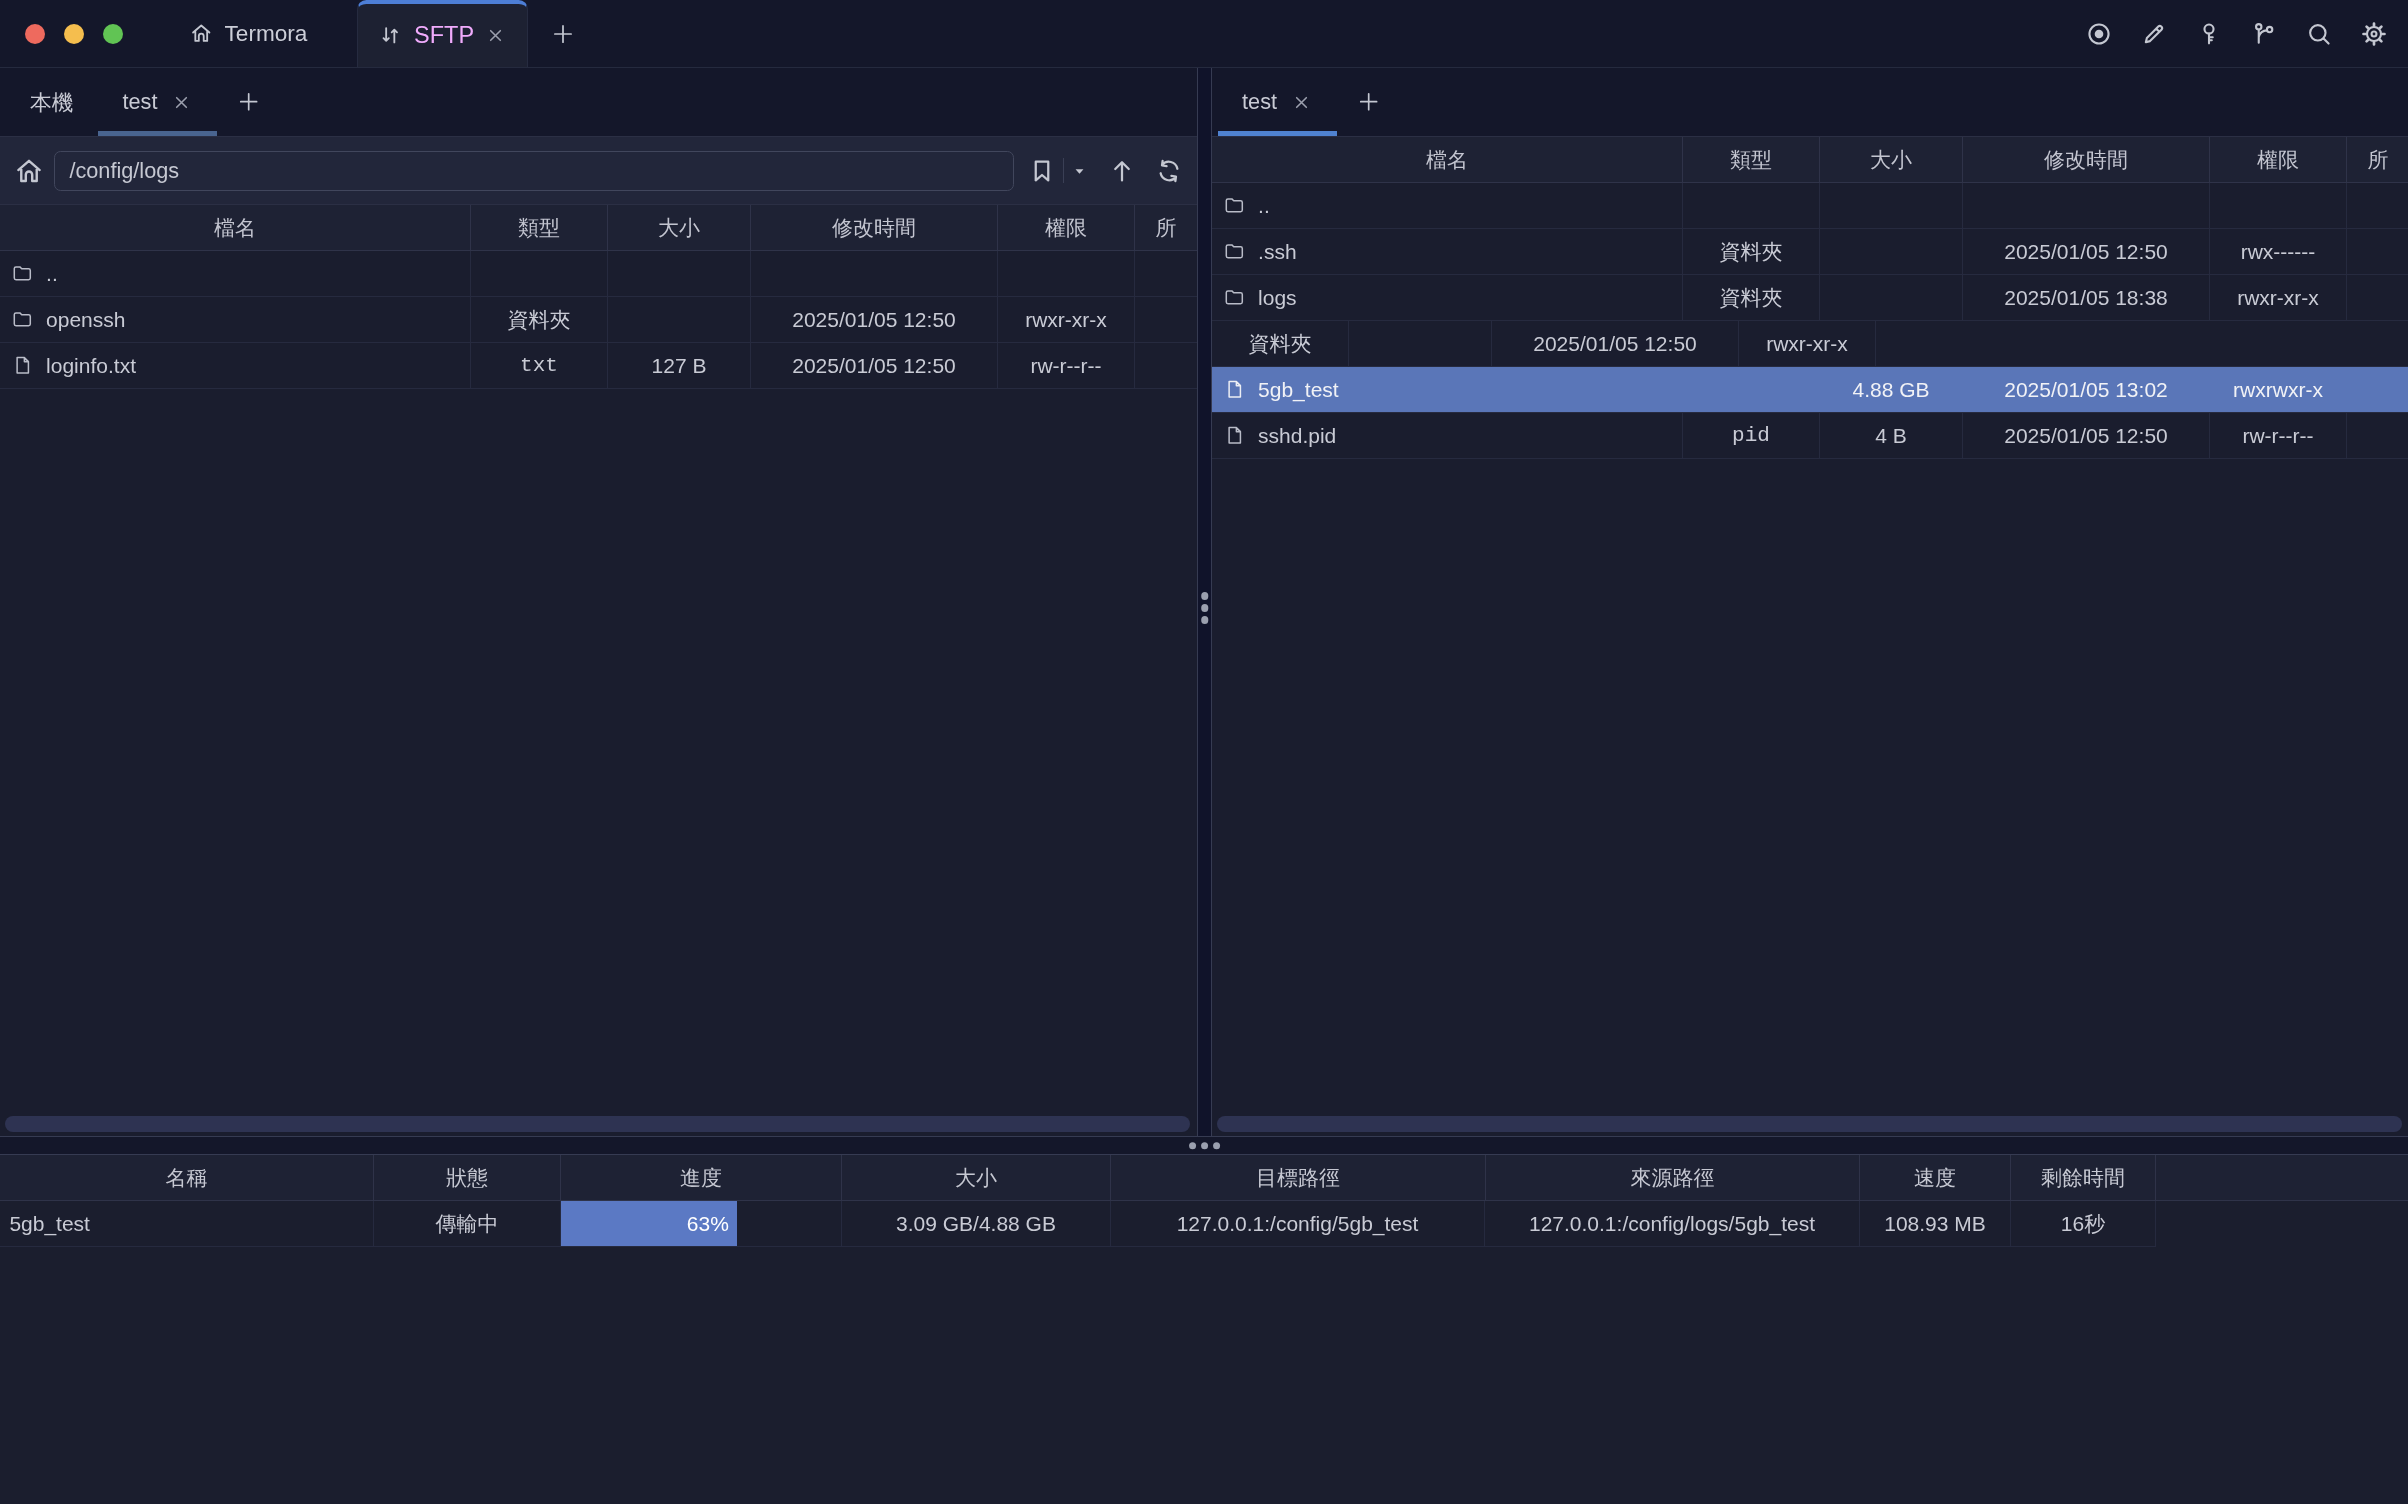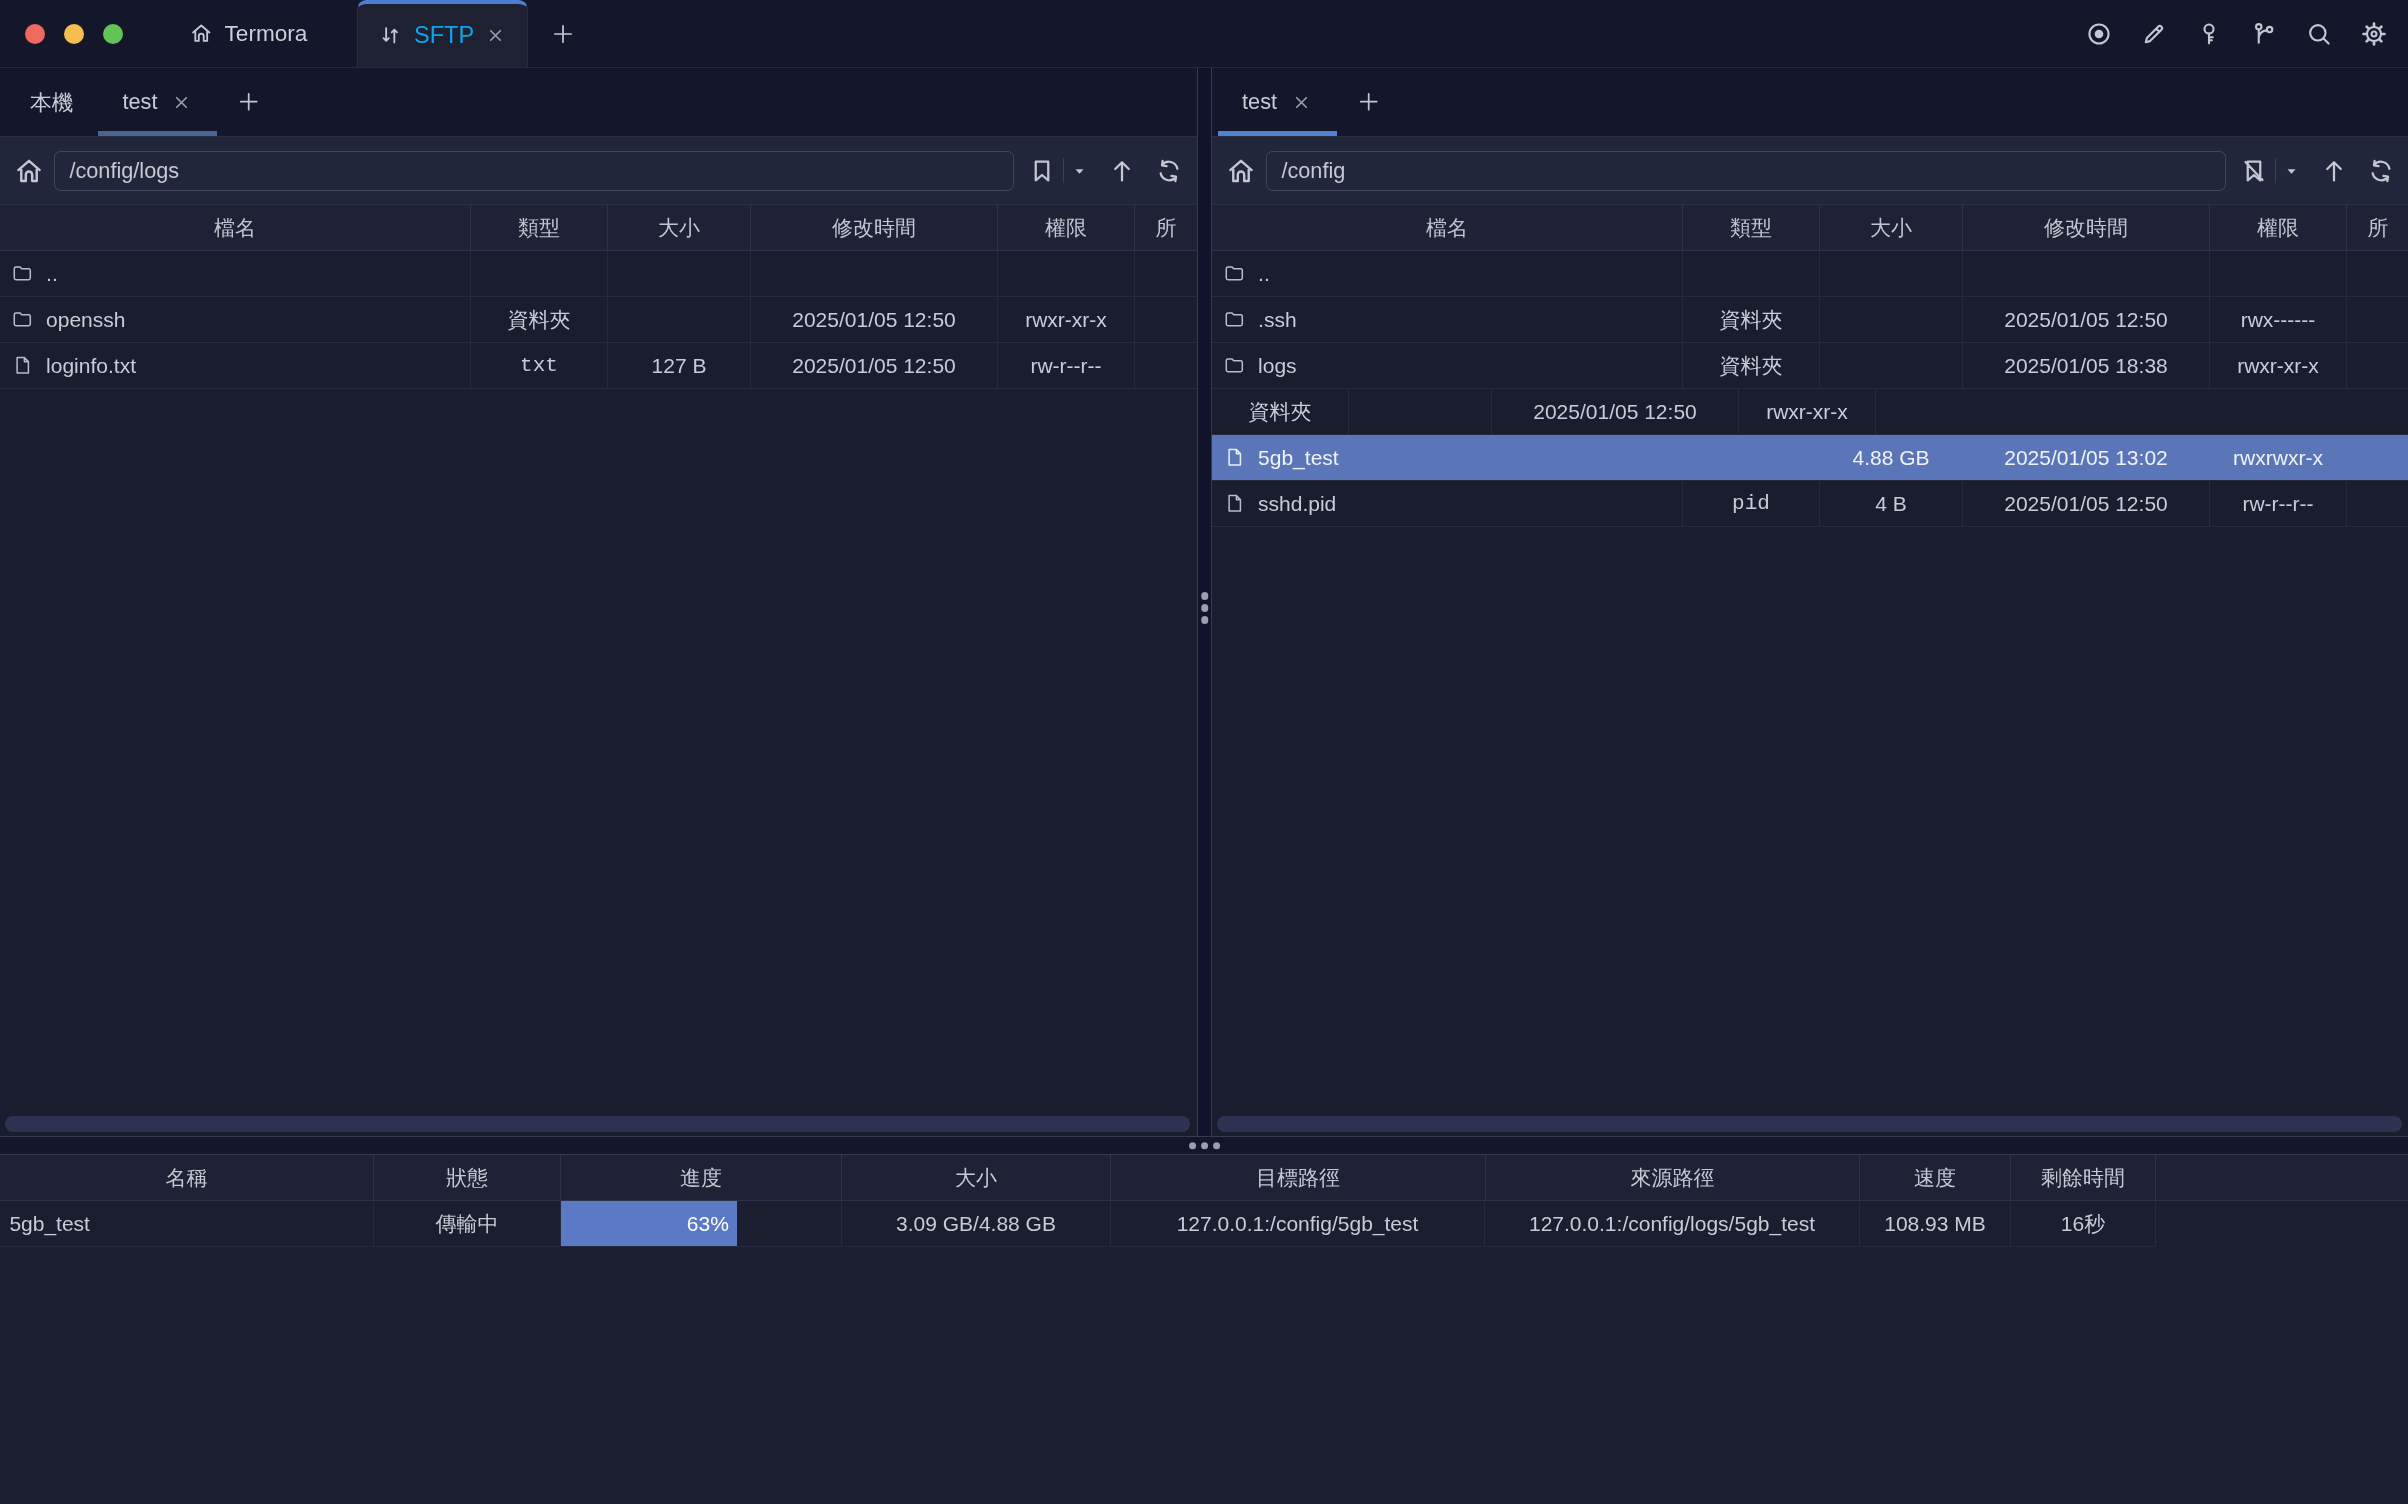--- a/index.html
+++ b/index.html
@@ -23,21 +23,21 @@
   .app-tab {
     display:flex; align-items:center; gap:11.3px; margin-left:56px; padding:0 9.4px;
     font-size:22.6px; color:#ccced8;
   }
   .sftp-tab {
     margin-left:40px; width:171px; background:#1d2132;
     border-top:4.7px solid var(--accent-tab,#4d7ed6);
     border-left:0.9px solid #262b40; border-right:0.9px solid #262b40;
     border-radius:9.4px 9.4px 0 0;
     display:flex; align-items:center; justify-content:center; gap:11.3px;
-    font-size:23.5px; color:#0ea5e9;
+    font-size:23.5px; color:#f0abfc;
   }
   .titlebar-plus { display:flex; align-items:center; margin-left:15px; padding:0 7.5px; }
   .title-icons { margin-left:auto; display:flex; align-items:center; gap:27px; padding-right:21px; }
   .title-icons .icon { width:28px; height:28px; }
 
   
   .main { display:flex; height:1068px; }
   .pane { width:1197px; display:flex; flex-direction:column; background:#1a1d2e; min-width:0; }
   .v-divider {
     width:15px; background:#10132a;
@@ -345,51 +345,20 @@
           <span class="underline" style="background: rgb(79, 130, 208);"></span>
         </div>
         <div class="ptab-plus">
           <span class="icon" style="width: 25.4px; height: 25.4px;">
             <svg viewBox="0 0 24 24" width="100%" height="100%" fill="none" stroke="currentColor" stroke-width="1.6" stroke-linecap="round" stroke-linejoin="round">
               <path d="M12 4.5 V19.5 M4.5 12 H19.5"></path>
             </svg>
           </span>
         </div>
       </div>
-    <div class="toolbar">
-      <span class="icon home-btn">
-          <svg viewBox="0 0 24 24" width="100%" height="100%" fill="none" stroke="currentColor" stroke-width="1.8" stroke-linecap="round" stroke-linejoin="round">
-            <path d="M4 11.3 L12 4.4 L20 11.3 M6.2 9.6 V19.5 H9.6 V14.8 A2.4 2.4 0 0 1 14.4 14.8 V19.5 H17.8 V9.6"></path>
-          </svg>
-        </span>
-      <input class="path-input" value="/config" style="">
-      <span class="tb-group">
-        <span class="icon tb-btn bookmark-slot">
-            <svg viewBox="0 0 24 24" width="100%" height="100%" fill="none" stroke="currentColor" stroke-width="1.8" stroke-linecap="round" stroke-linejoin="round">
-              <path d="M7 4.5 H17 V19.5 L12 15.2 L7 19.5 Z M5.2 4.8 L18.8 19.2"></path>
-            </svg>
-          </span>
-        <span class="tb-sep"></span>
-        <span class="icon tb-btn caret">
-            <svg viewBox="0 0 24 24" width="100%" height="100%">
-              <path d="M7.5 10 L12 15 L16.5 10 Z" fill="currentColor"></path>
-            </svg>
-          </span>
-      </span>
-      <span class="icon up-btn">
-          <svg viewBox="0 0 24 24" width="100%" height="100%" fill="none" stroke="currentColor" stroke-width="1.8" stroke-linecap="round" stroke-linejoin="round">
-            <path d="M12 19.5 V5 M12 5 L6.6 10.4 M12 5 L17.4 10.4"></path>
-          </svg>
-        </span>
-      <span class="icon refresh-btn">
-          <svg viewBox="0 0 24 24" width="100%" height="100%" fill="none" stroke="currentColor" stroke-width="1.8" stroke-linecap="round" stroke-linejoin="round">
-            <path d="M5.3 13.8 A7 7 0 0 0 17.6 16.8 M18.7 10.2 A7 7 0 0 0 6.4 7.2 M6.9 3.9 L6.4 7.6 L10.1 8.1 M17.1 20.1 L17.6 16.4 L13.9 15.9"></path>
-          </svg>
-        </span>
-    </div>
     <div class="file-area">
       <div class="f-header">
           <div class="f-hcell col-name">檔名</div>
           <div class="f-hcell col-type">類型</div>
           <div class="f-hcell col-size">大小</div>
           <div class="f-hcell col-mtime">修改時間</div>
           <div class="f-hcell col-perm">權限</div>
           <div class="f-hcell col-owner">所</div>
         </div>
       <div class="f-rows">

